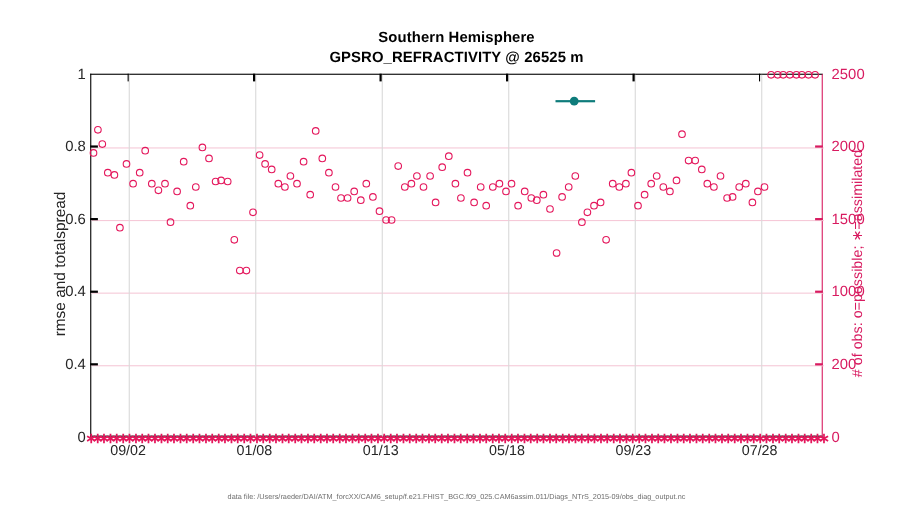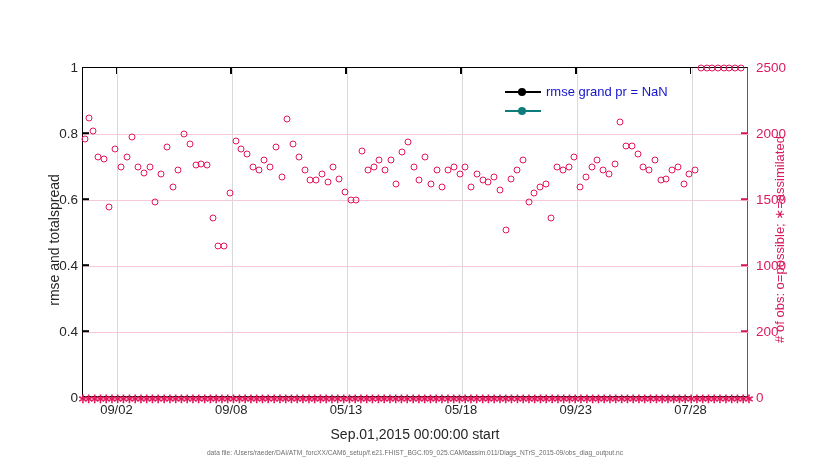--- a/index.html
+++ b/index.html
@@ -43,20 +43,22 @@
   .obs-o{position:absolute;width:7px;height:7px;border:1.7px solid #E4175C;border-radius:50%;
          box-sizing:border-box;transform:translate(-50%,-50%);}
   .obs-x{position:absolute;color:#E4175C;font-size:13px;line-height:1;transform:translate(-50%,-50%);
          font-family:"Liberation Sans",sans-serif;font-weight:bold;}
 </style>
 </head>
 <body>
 
 <div id="stage">
 
+  <div class="ttl" id="title1">Southern Hemisphere</div>
+  <div class="ttl" id="title2">GPSRO_REFRACTIVITY @ 26525 m</div>
 
   <div id="plot">
     <div id="gridlines">
         <div class="grid-h" style="top: 264px;"></div>
         <div class="grid-h" style="top: 198px;"></div>
         <div class="grid-h" style="top: 132px;"></div>
         <div class="grid-h" style="top: 66px;"></div>
         <div class="grid-v" style="left: 34.4483px;"></div>
         <div class="grid-v" style="left: 149.276px;"></div>
         <div class="grid-v" style="left: 264.103px;"></div>
@@ -320,45 +322,37 @@
       <div class="tickmark-r" style="top: 265px;"></div>
       <div class="ytick-r" style="top: 199px;">1500</div>
       <div class="tickmark-r" style="top: 199px;"></div>
       <div class="ytick-r" style="top: 133px;">2000</div>
       <div class="tickmark-r" style="top: 133px;"></div>
       <div class="ytick-r" style="top: 67px;">2500</div>
     </div>
   <div id="ticks-x">
       <div class="xtick" style="left: 116.448px;">09/02</div>
       <div class="tickmark-x" style="left: 115.648px;"></div>
-      <div class="xtick" style="left: 231.276px;">09/08</div>
+      <div class="xtick" style="left: 231.276px;">01/08</div>
       <div class="tickmark-x" style="left: 230.476px;"></div>
-      <div class="xtick" style="left: 346.103px;">05/13</div>
+      <div class="xtick" style="left: 346.103px;">01/13</div>
       <div class="tickmark-x" style="left: 345.303px;"></div>
       <div class="xtick" style="left: 460.931px;">05/18</div>
       <div class="tickmark-x" style="left: 460.131px;"></div>
       <div class="xtick" style="left: 575.759px;">09/23</div>
       <div class="tickmark-x" style="left: 574.959px;"></div>
       <div class="xtick" style="left: 690.586px;">07/28</div>
       <div class="tickmark-x" style="left: 689.786px;"></div>
     </div>
 
   <div id="ylabel-left">rmse and totalspread</div>
   <div id="ylabel-right"># of obs: o=possible; ∗=assimilated</div>
-  <div id="xlabel">Sep.01,2015 00:00:00 start</div>
   <div id="footer">data file: /Users/raeder/DAI/ATM_forcXX/CAM6_setup/f.e21.FHIST_BGC.f09_025.CAM6assim.011/Diags_NTrS_2015-09/obs_diag_output.nc</div>
 
   <div id="legend">
-      <div class="lg-row">
-        <span class="lg-sym">
-          <span class="lg-line" style="background: rgb(0, 0, 0);"></span>
-          <span class="lg-dot" style="background: rgb(0, 0, 0);"></span>
-        </span>
-        <span class="lg-txt">rmse grand pr = NaN</span>
-      </div>
       <div class="lg-row">
         <span class="lg-sym">
           <span class="lg-line" style="background: rgb(14, 124, 123);"></span>
           <span class="lg-dot" style="background: rgb(14, 124, 123);"></span>
         </span>
       </div>
     </div>
 
 </div>
 

